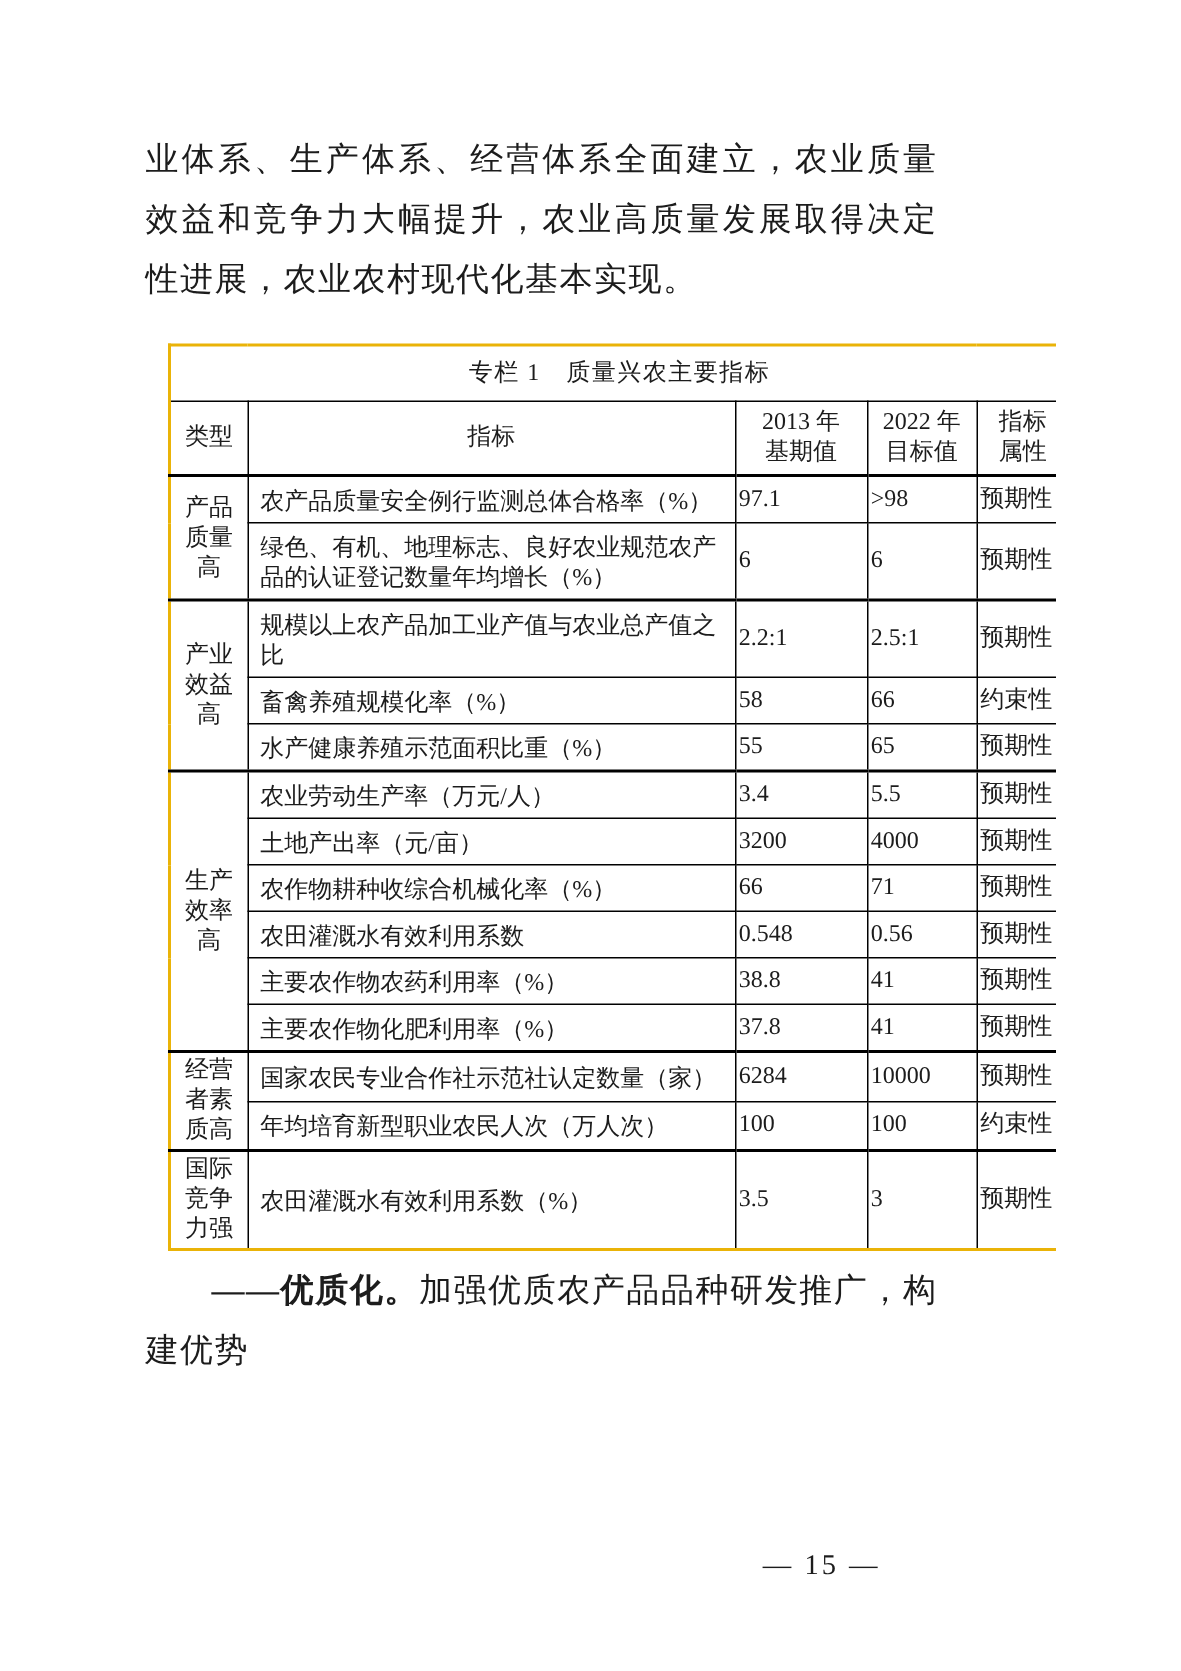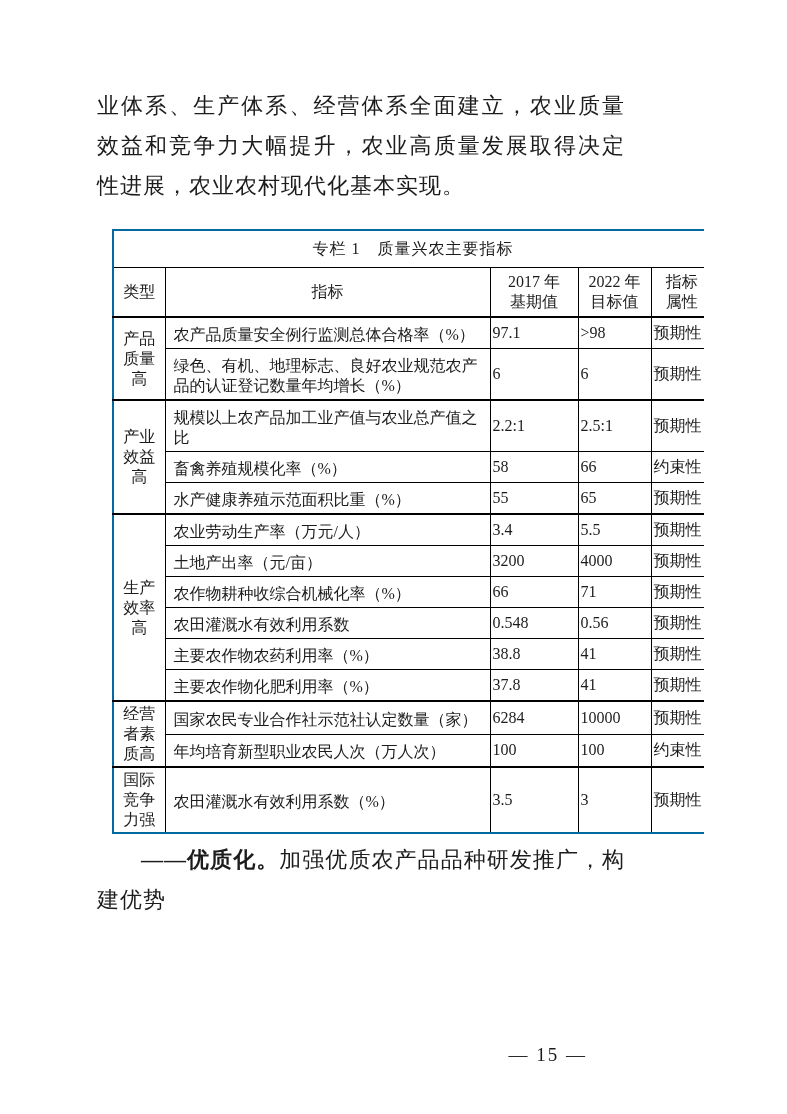--- a/index.html
+++ b/index.html
@@ -45,21 +45,21 @@
     text-align: center;
     padding: 8px 4px;
     letter-spacing: 1px;
   }
   tr.head th {
     text-align: center;
     padding: 4px 2px;
     white-space: pre-line;
     border-bottom: 2px solid #000;
   }
-  table.box { border: 2px solid #0369a1; }
+  table.box { border: 2px solid #eab308; }
   td.type-cell {
     text-align: center;
     padding: 2px 2px;
   }
   td.ind-cell {
     text-align: left;
     padding: 7px 4px 3px 8px;
   }
   td.val-cell, td.attr-cell {
     padding: 3px 2px;
@@ -82,21 +82,21 @@
     line-height: 40px;
     text-align: justify;
     text-justify: inter-ideograph;
     text-indent: 2em;
     letter-spacing: 1px;
   }
   .body-para .lead { font-weight: bold; }
   .page-number {
     position: absolute;
     right: 117px;
-    bottom: 48px;
+    bottom: 59px;
     font-size: 19px;
     letter-spacing: 2px;
   }
 </style>
 </head>
 <body>
 
 <div class="page">
   <div class="content">
 
@@ -110,21 +110,21 @@
         <col style="width:73px">
         <col style="width:62px">
       </colgroup>
       <thead>
         <tr>
           <th class="box-title" colspan="5">专栏 1　质量兴农主要指标</th>
         </tr>
         <tr class="head">
           <th>类型</th>
           <th>指标</th>
-          <th>2017 年
+          <th>2013 年
 基期值</th>
           <th>2022 年
 目标值</th>
           <th>指标
 属性</th>
         </tr>
       </thead>
       <tbody id="table-body">
           <tr class="single">
             <td class="type-cell" rowspan="2">产品质量高</td>

